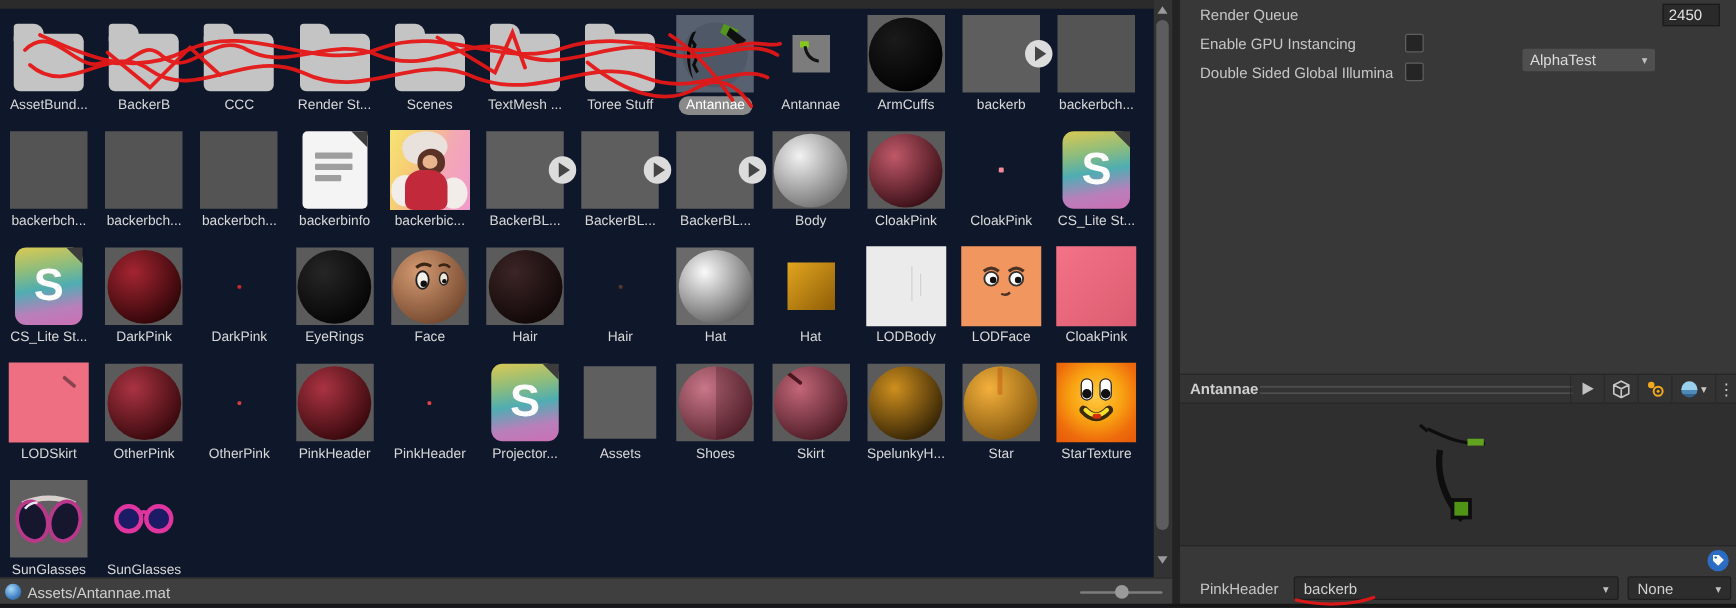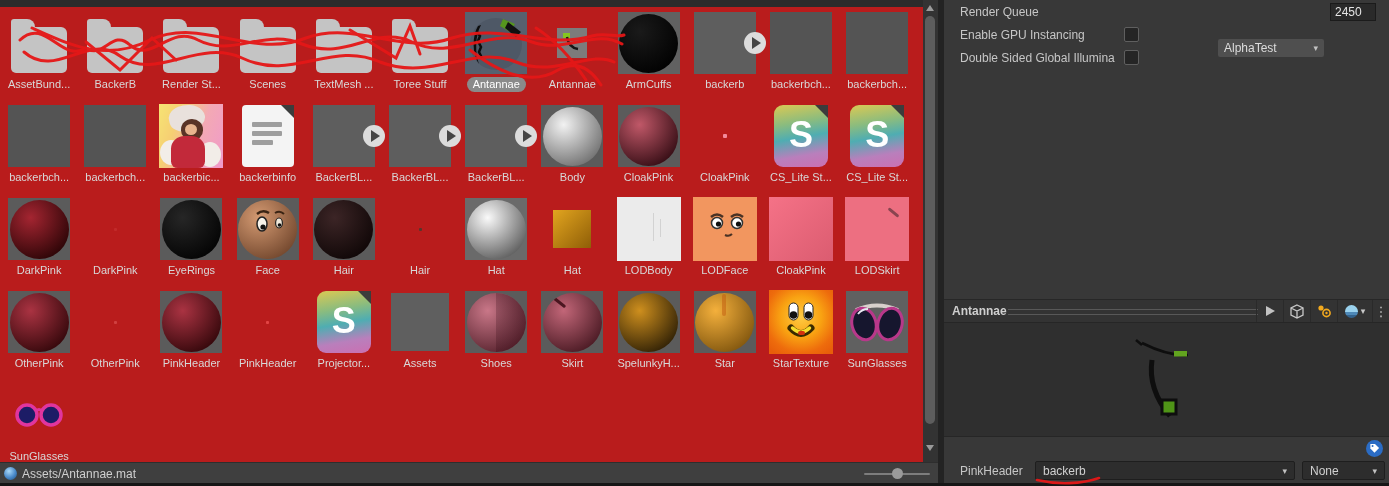--- a/index.html
+++ b/index.html
@@ -1,20 +1,20 @@
 <!DOCTYPE html>
 <html><head>
 <meta charset="utf-8">
 <style>
   html,body{margin:0;padding:0;background:#1b1b1b;font-family:"Liberation Sans",sans-serif;}
   .screen{position:relative;width:1389px;height:486px;background:#383838;overflow:hidden;
           font-family:"Liberation Sans",sans-serif;-webkit-font-smoothing:antialiased;}
 
   
-  .project-panel{position:absolute;left:0;top:0;width:938px;height:486px;background:#b91c1c;}
+  .project-panel{position:absolute;left:0;top:0;width:938px;height:486px;background:#0f172a;}
   .top-strip{position:absolute;left:0;top:0;width:100%;height:7px;background:#2b2b2b;}
   .grid{position:absolute;left:1px;top:8px;width:922px;display:grid;
         grid-template-columns:repeat(12,76.2px);grid-auto-rows:93px;justify-items:center;}
   .cell{width:76px;display:flex;flex-direction:column;align-items:center;}
   .icon{margin-top:3px;width:64px;height:64px;display:flex;align-items:center;justify-content:center;position:relative;}
   .lbl{margin-top:2px;font-size:11px;line-height:15px;color:#d8d8d8;white-space:nowrap;}
   .lbl.sel{background:#8a8a8a;color:#fff;border-radius:8px;padding:0 6px;}
 
   
   .folder{position:relative;width:60px;height:54px;margin-top:6px;}
@@ -146,20 +146,29 @@
           </div>
           <div class="lbl">BackerB</div>
         </div>
         <div class="cell">
           <div class="icon">
             <div class="folder">
               <i class="tab"></i>
               <i class="fbody"></i>
             </div>
           </div>
+          <div class="lbl">CCC</div>
+        </div>
+        <div class="cell">
+          <div class="icon">
+            <div class="folder">
+              <i class="tab"></i>
+              <i class="fbody"></i>
+            </div>
+          </div>
           <div class="lbl">Render St...</div>
         </div>
         <div class="cell">
           <div class="icon">
             <div class="folder">
               <i class="tab"></i>
               <i class="fbody"></i>
             </div>
           </div>
           <div class="lbl">Scenes</div>
@@ -246,40 +255,40 @@
           <div class="lbl">backerbch...</div>
         </div>
         <div class="cell">
           <div class="icon">
             <div class="sqicon" style="width:62px;height:62px;background:#545454"></div>
           </div>
           <div class="lbl">backerbch...</div>
         </div>
         <div class="cell">
           <div class="icon">
+            <div class="doc">
+              <i class="l1"></i>
+              <i class="l2"></i>
+              <i class="l3"></i>
+            </div>
+          </div>
+          <div class="lbl">backerbinfo</div>
+        </div>
+        <div class="cell">
+          <div class="icon">
             <div class="art">
               <i class="a-hat"></i>
               <i class="a-hair"></i>
               <i class="a-face"></i>
               <i class="a-sle1"></i>
               <i class="a-sle2"></i>
               <i class="a-dress"></i>
             </div>
           </div>
           <div class="lbl">backerbic...</div>
-        </div>
-        <div class="cell">
-          <div class="icon">
-            <div class="doc">
-              <i class="l1"></i>
-              <i class="l2"></i>
-              <i class="l3"></i>
-            </div>
-          </div>
-          <div class="lbl">backerbinfo</div>
         </div>
         <div class="cell">
           <div class="icon">
             <div class="matsq psq">
               <span class="playbadge">
                 <i></i>
               </span>
             </div>
           </div>
           <div class="lbl">BackerBL...</div>

